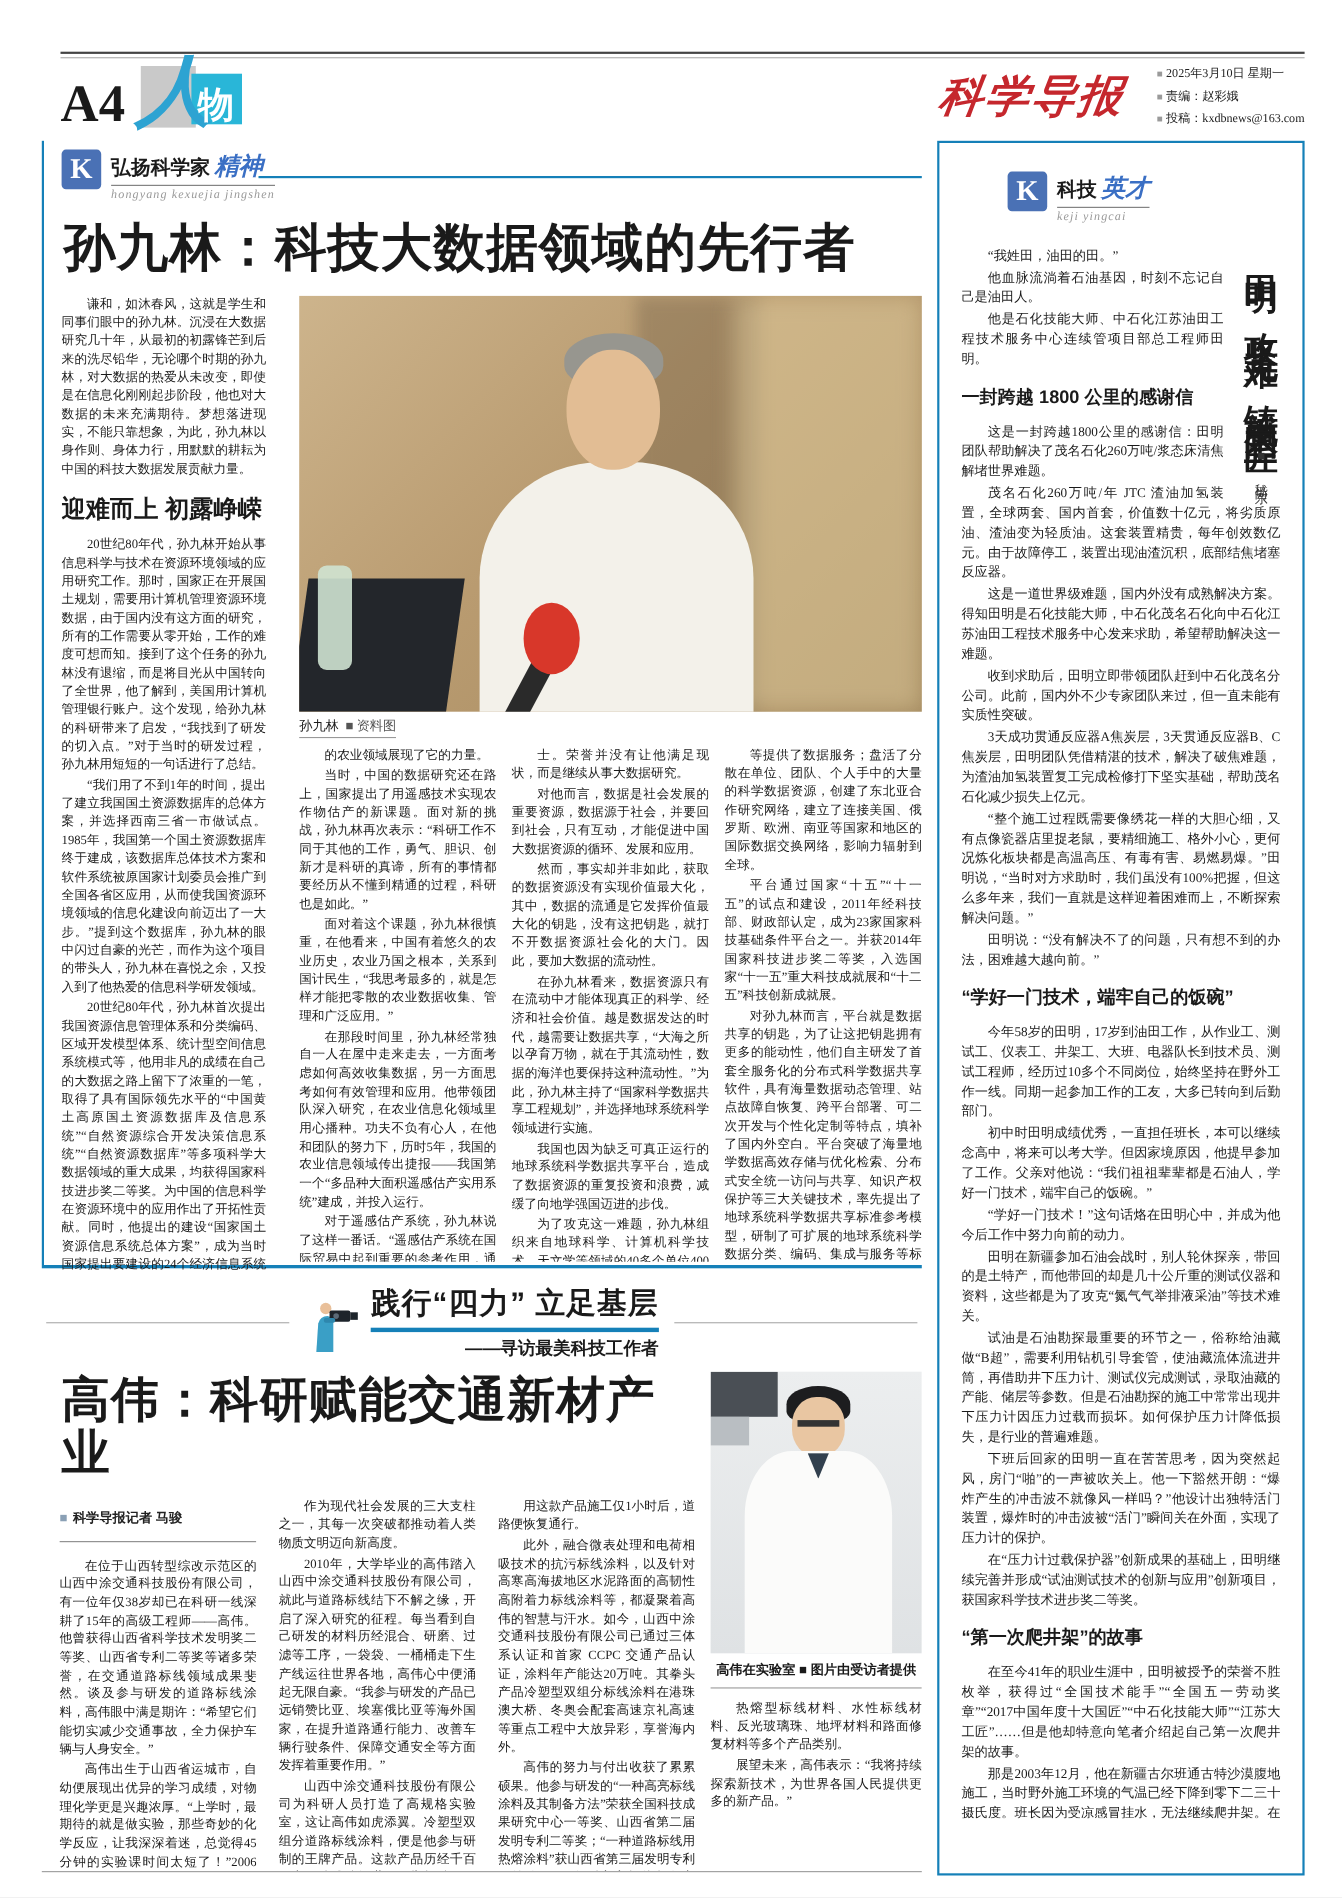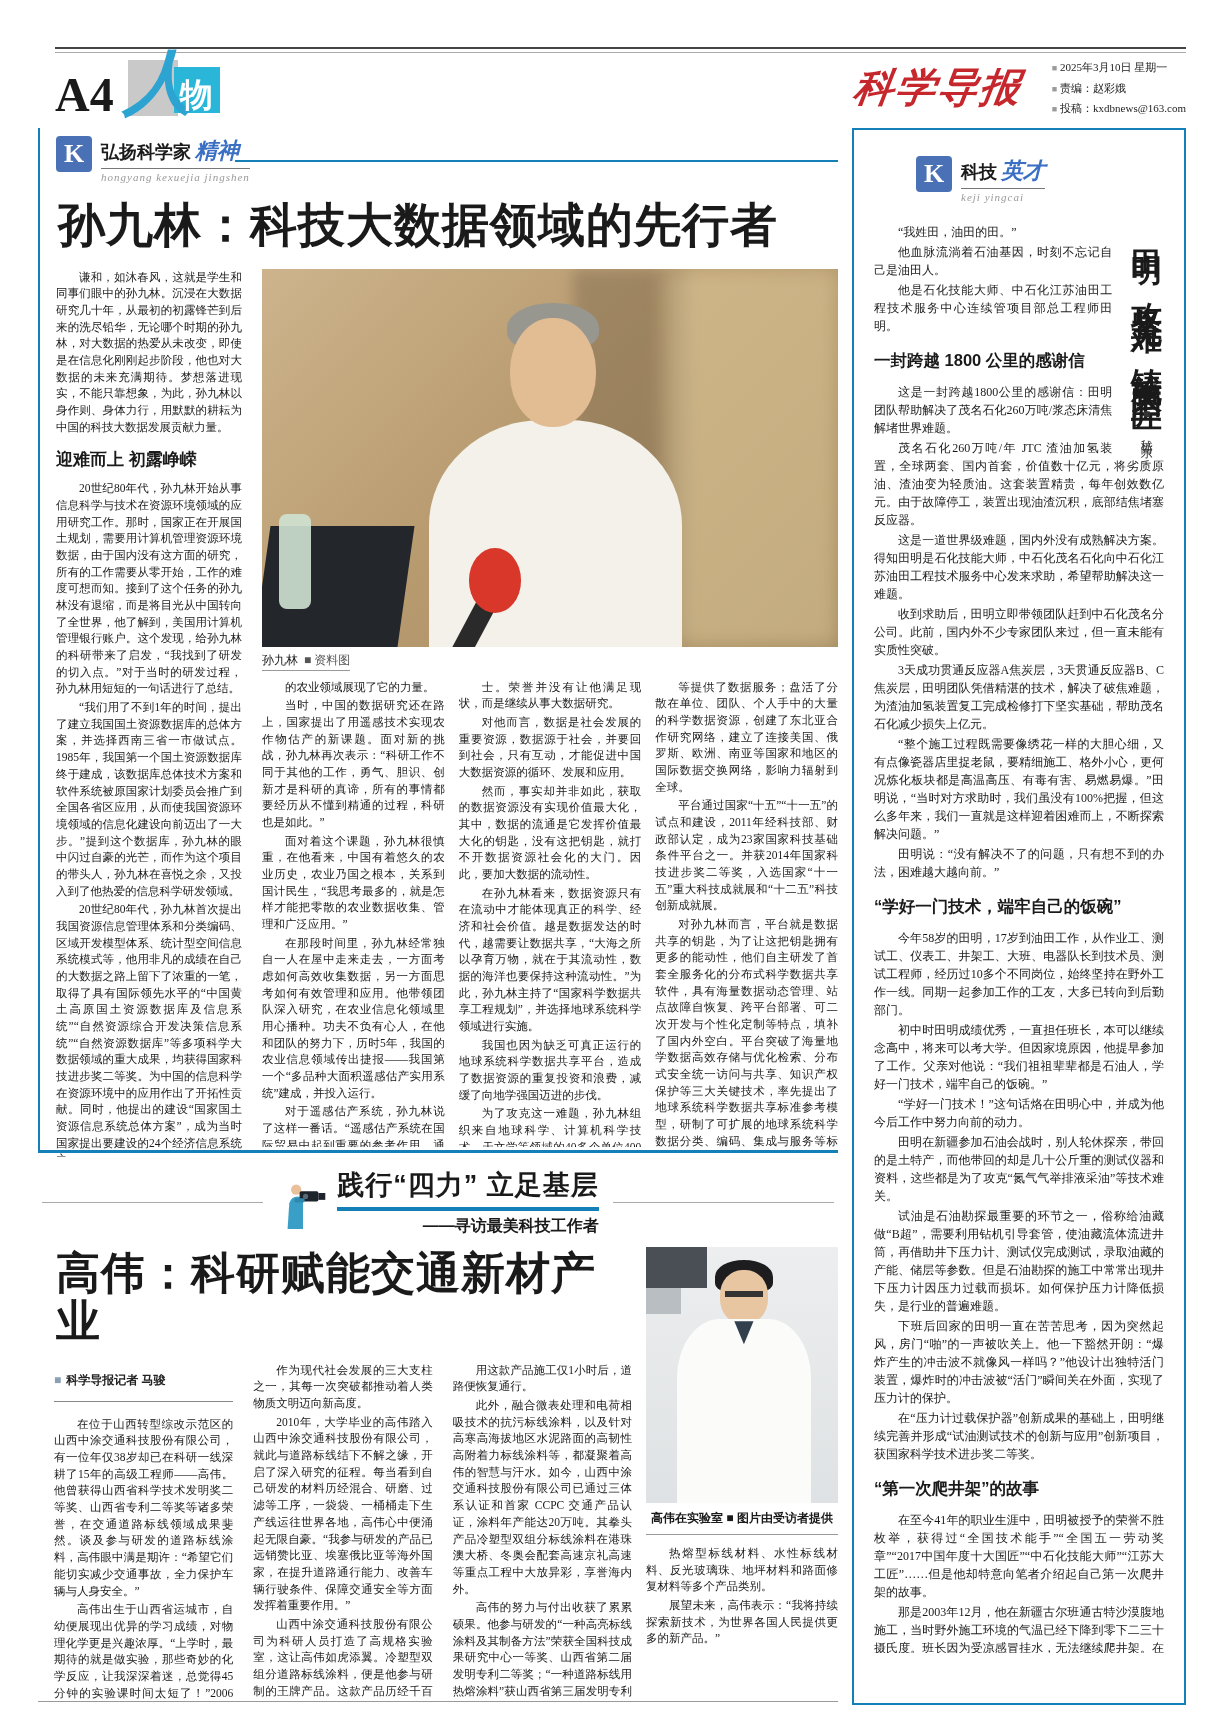--- a/index.html
+++ b/index.html
@@ -35,28 +35,28 @@
   .kbadge{width:36px;height:36px;background:#4a71b5;color:#fff;border-radius:4px;flex:none;
           font-family:"Liberation Serif",serif;font-weight:bold;font-size:26px;
           display:flex;align-items:center;justify-content:center;}
   .label-main{border-bottom:1px solid #777;padding-bottom:2px;}
   .label-text{font-size:18px;font-weight:bold;font-family:"Liberation Sans","DejaVu Sans",sans-serif;}
   .label-script{font-size:22px;color:#3a6fc4;font-style:italic;font-weight:bold;
                 font-family:"DejaVu Serif",serif;}
   .label-pinyin{font-size:11px;color:#999;font-style:italic;letter-spacing:1px;margin-top:2px;}
   .h1{font-size:47px;font-weight:900;letter-spacing:1px;margin:16px 0 18px 2px;line-height:1.1;
       font-family:"Liberation Sans","DejaVu Sans",sans-serif;}
-  .a1-body{display:flex;gap:20px;}
+  .a1-body{display:flex;gap:30px;}
   .a1-col1{width:186px;flex:none;height:888px;overflow:hidden;}
   .a1-right{flex:1;display:flex;flex-direction:column;min-width:0;}
   .a1-cols3{display:flex;gap:14px;flex:1;}
   .ncol{flex:1;height:468px;overflow:hidden;min-width:0;}
   
   .para{font-size:11.5px;line-height:1.45;text-align:justify;text-indent:2em;margin:0 0 2px;}
-  .sub-head{font-size:17px;font-weight:bold;margin:13px 0 9px;text-indent:0;
+  .sub-head{font-size:22px;font-weight:bold;margin:13px 0 9px;text-indent:0;
             font-family:"Liberation Sans","DejaVu Sans",sans-serif;}
   
   .photo1{position:relative;height:378px;overflow:hidden;flex:none;
           background:linear-gradient(135deg,#cdb48c,#b99b70 45%,#a2885e);}
   .p1-pillar{position:absolute;left:54%;top:0;width:20%;height:100%;background:#6b5a44;opacity:.35;filter:blur(7px);}
   .p1-glow{position:absolute;right:0;top:0;width:30%;height:100%;background:#e3cfa0;opacity:.5;filter:blur(10px);}
   .p1-shirt{position:absolute;left:29%;top:40%;width:44%;height:62%;background:#f3f1ea;border-radius:45% 45% 0 0;}
   .p1-head{position:absolute;left:43%;top:13%;width:15%;height:29%;background:#e2bd94;border-radius:48%;}
   .p1-hair{position:absolute;left:42.5%;top:9%;width:16%;height:13%;background:#97968f;border-radius:50% 50% 40% 40%;}
   .p1-laptop{position:absolute;left:0;bottom:0;width:25%;height:32%;background:#23262b;transform:skewX(-8deg);}

